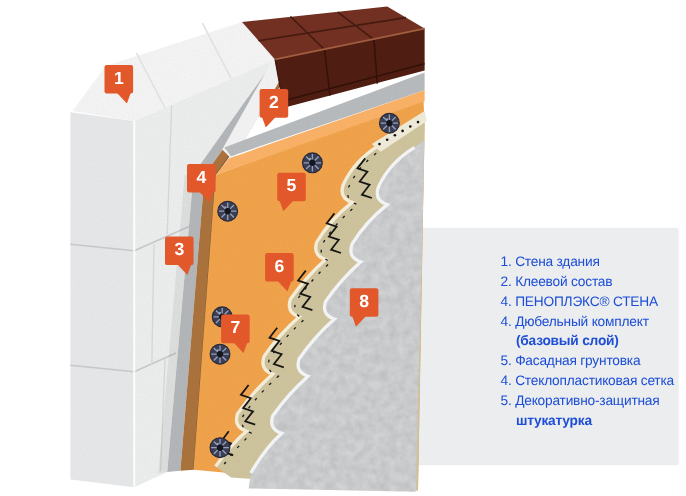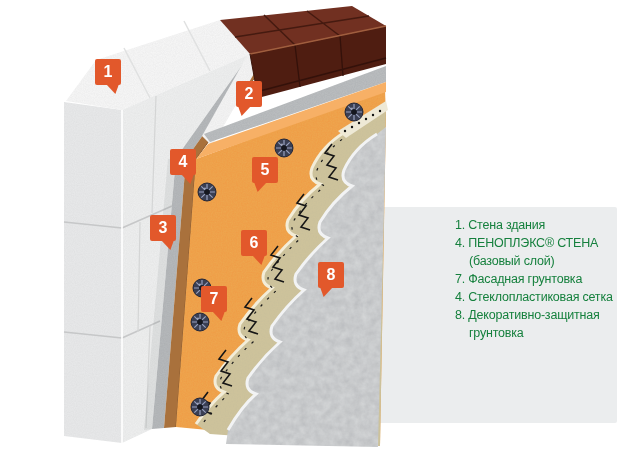--- a/index.html
+++ b/index.html
@@ -7,24 +7,24 @@
          font-family:"Liberation Sans",sans-serif;}
   #diagram-svg{position:absolute;left:0;top:0;z-index:1;}
   
   .tag{position:absolute;width:26px;height:26px;background:#e2582b;color:#fff;
        font:bold 16px/26px "Liberation Sans",sans-serif;text-align:center;
        border-radius:2px;z-index:3;}
   .tag::after{content:"";position:absolute;top:25px;width:13px;height:10px;background:#e2582b;}
   .tail-r::after{right:2px;clip-path:polygon(0 0,100% 0,72% 100%);}
   .tail-l::after{left:2px;clip-path:polygon(0 0,100% 0,28% 100%);}
   
-  .legend{position:absolute;left:455px;top:216px;z-index:2;color:#15803d;
+  .legend{position:absolute;left:455px;top:229px;z-index:2;color:#1d4ed8;
           font-size:12.5px;line-height:18px;letter-spacing:-0.2px;}
   .legend-item{white-space:nowrap;}
-  .l2{display:block;padding-left:14px;}
+  .l2{display:block;padding-left:14px;font-weight:bold;}
   .l2:empty{display:none;}
 </style>
 </head>
 <body>
 
 <div id="stage">
 
   <svg id="diagram-svg" width="624" height="451" viewBox="0 0 624 451">
     <defs>
       <filter id="fSpeck">
@@ -148,20 +148,22 @@
   <div class="tag tail-l" style="left:236px;top:81px">2</div>
   <div class="tag tail-r" style="left:150px;top:215px">3</div>
   <div class="tag tail-r" style="left:170px;top:149px">4</div>
   <div class="tag tail-l" style="left:252px;top:157px">5</div>
   <div class="tag tail-r" style="left:241px;top:230px">6</div>
   <div class="tag tail-r" style="left:201px;top:286px">7</div>
   <div class="tag tail-l" style="left:318px;top:262px">8</div>
 
   <div class="legend">
     <div class="legend-item"><span>1. Стена здания</span></div>
+    <div class="legend-item"><span>2. Клеевой состав</span></div>
     <div class="legend-item"><span>4. ПЕНОПЛЭКС® СТЕНА</span></div>
+    <div class="legend-item"><span>4. Дюбельный комплект</span></div>
     <div class="legend-item"><span class="l2">(базовый слой)</span></div>
-    <div class="legend-item"><span>7. Фасадная грунтовка</span></div>
+    <div class="legend-item"><span>5. Фасадная грунтовка</span></div>
     <div class="legend-item"><span>4. Стеклопластиковая сетка</span></div>
-    <div class="legend-item"><span>8. Декоративно-защитная</span><span class="l2">грунтовка</span></div>
+    <div class="legend-item"><span>5. Декоративно-защитная</span><span class="l2">штукатурка</span></div>
   </div>
 
 </div>
 
 </body></html>

